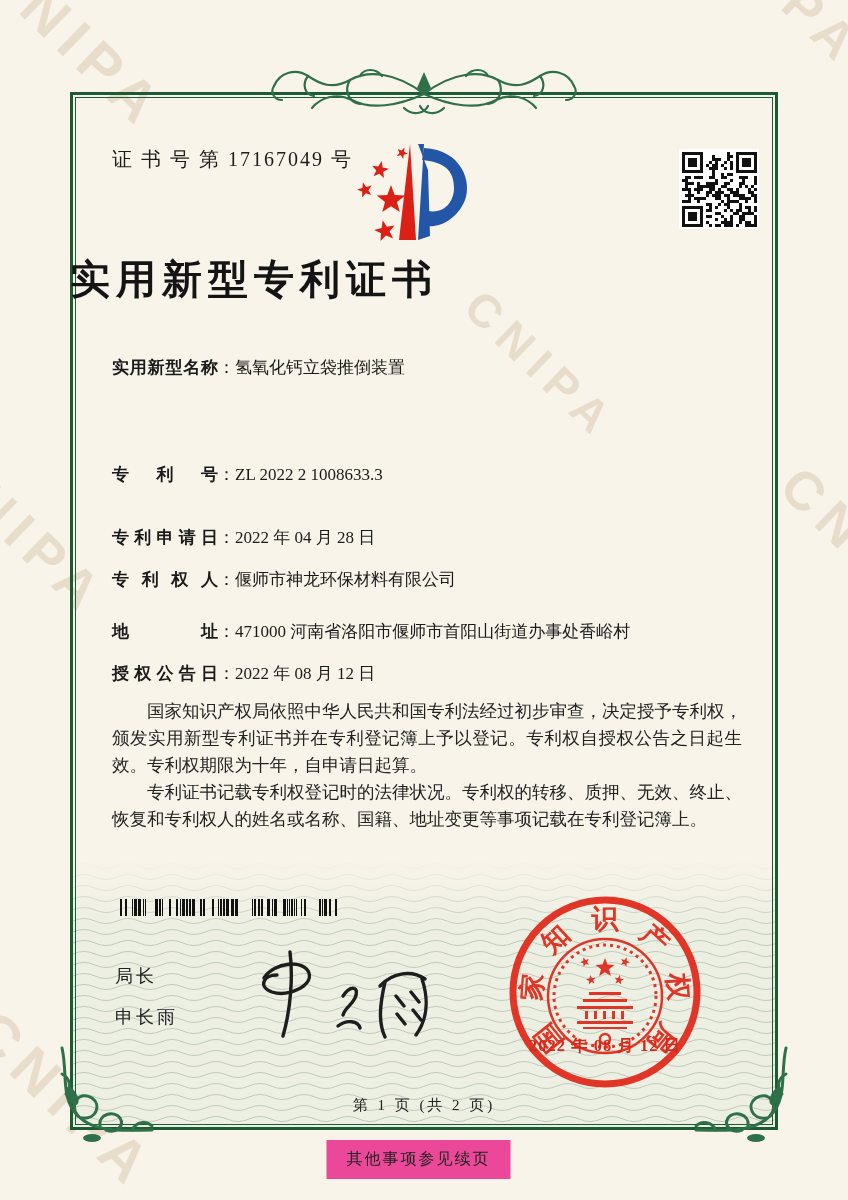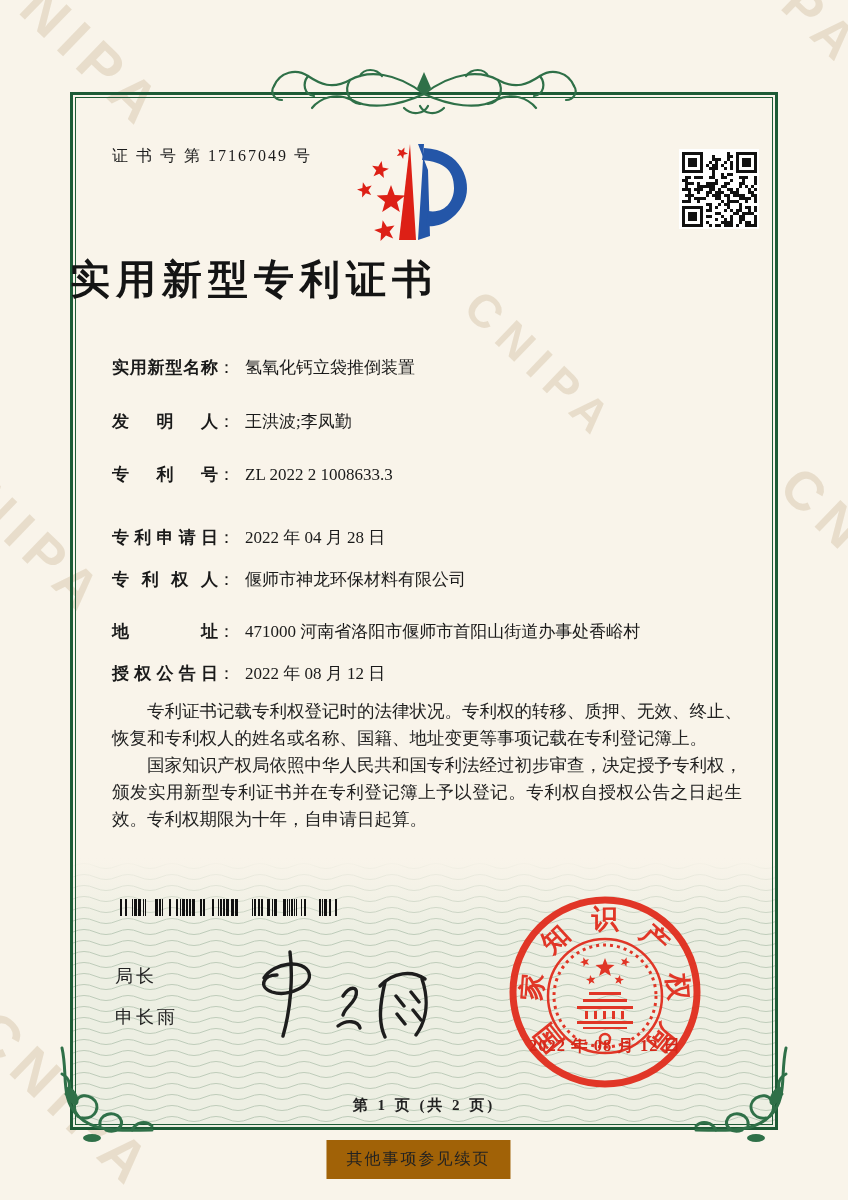--- a/index.html
+++ b/index.html
@@ -15,54 +15,54 @@
   
   .waveband{position:absolute;left:73px;top:858px;width:702px;height:270px;background:#edefe3;}
   .wavefade{position:absolute;left:73px;top:858px;width:702px;height:70px;
             background:linear-gradient(#f9f4ea,rgba(249,244,234,0));}
 
   
   .frame{position:absolute;left:70px;top:92px;width:708px;height:1038px;
          border:3px solid #1d5b36;box-sizing:border-box;}
   .frame-inner{position:absolute;left:2px;top:2px;right:2px;bottom:2px;border:1px solid #1d5b36;}
 
-  .certno{position:absolute;left:112px;top:146px;font-size:16px;letter-spacing:2px;color:#1c1c1c;}
+  .certno{position:absolute;left:112px;top:146px;font-size:20px;letter-spacing:2px;color:#1c1c1c;}
 
   .logo{position:absolute;left:352px;top:140px;}
   .qr{position:absolute;left:679px;top:149px;background:#fff;padding:2px;}
 
   .title{position:absolute;left:70px;top:252px;width:708px;text-align:left;
          font-size:40px;font-weight:bold;letter-spacing:6px;color:#141414;}
 
   .frow{position:absolute;left:112px;width:655px;font-size:17px;color:#1a1a1a;white-space:nowrap;}
   .flabel{display:inline-block;width:106px;text-align:justify;text-align-last:justify;font-weight:bold;}
   .fcolon{display:inline-block;}
-  .fvalue{margin-left:10px;}
+  .fvalue{}
   .gpair{position:absolute;left:338px;top:0;}
 
   .bodytext{position:absolute;left:112px;top:698px;width:630px;font-size:17.5px;
             line-height:27px;color:#222;text-align:justify;}
   .bodytext p{margin:0;text-indent:2em;}
 
   .barcode{position:absolute;left:120px;top:899px;}
 
   .signblock{position:absolute;left:115px;top:964px;font-size:18px;color:#222;
              font-family:Liberation Sans, sans-serif;letter-spacing:3px;}
   .signblock .line2{margin-top:17px;text-align:center;}
   .sig{position:absolute;left:246px;top:942px;}
 
   .seal{position:absolute;left:505px;top:892px;opacity:0.95;}
   .sealdate{position:absolute;left:505px;top:1035px;width:200px;text-align:center;
             font-size:16.5px;font-weight:bold;color:#d5281a;letter-spacing:1px;z-index:6;}
 
   .pagenum{position:absolute;left:70px;top:1096px;width:708px;text-align:center;
-           font-size:15px;letter-spacing:3px;color:#222;font-weight:bold;}
+           font-size:15px;letter-spacing:3px;color:#222;}
 
   .footnote{position:absolute;left:50%;top:1140px;transform:translateX(-53%);
-            background:#a16207;padding:9px 20px;font-size:16px;letter-spacing:2px;color:#222;}
+            background:#ec4899;padding:9px 20px;font-size:16px;letter-spacing:2px;color:#222;}
 
   .orn{position:absolute;z-index:4;}
   svg{display:block;}
 </style>
 </head>
 <body>
 
 <div class="paper">
 
   <span class="wm" style="left:-38px;top:6px;font-size:58px">CNIPA</span>
@@ -353,42 +353,39 @@
       <rect x="1" y="55" width="21" height="21" fill="#111"></rect>
       <rect x="4" y="58" width="15" height="15" fill="#fff"></rect>
       <rect x="7" y="61" width="9" height="9" fill="#111"></rect>
     </svg>
 
   <div class="title">实用新型专利证书</div>
 
   <div class="frow" style="top:356px">
     <span class="flabel">实用新型名称</span><span class="fcolon">：</span><span class="fvalue">氢氧化钙立袋推倒装置</span>
   </div>
-  <div class="frow" style="top:410px">
-    <span class="flabel">发明人</span><span class="fcolon">：</span><span class="fvalue">王洪波;李凤勤</span>
-  </div>
   <div class="frow" style="top:463px">
     <span class="flabel">专利号</span><span class="fcolon">：</span><span class="fvalue">ZL 2022 2 1008633.3</span>
   </div>
   <div class="frow" style="top:526px">
     <span class="flabel">专利申请日</span><span class="fcolon">：</span><span class="fvalue">2022 年 04 月 28 日</span>
   </div>
   <div class="frow" style="top:568px">
     <span class="flabel">专利权人</span><span class="fcolon">：</span><span class="fvalue">偃师市神龙环保材料有限公司</span>
   </div>
   <div class="frow" style="top:620px">
     <span class="flabel">地址</span><span class="fcolon">：</span><span class="fvalue">471000  河南省洛阳市偃师市首阳山街道办事处香峪村</span>
   </div>
   <div class="frow" style="top:662px">
     <span class="flabel">授权公告日</span><span class="fcolon">：</span><span class="fvalue">2022 年 08 月 12 日</span>
   </div>
 
   <div class="bodytext">
+    <p>国家知识产权局依照中华人民共和国专利法经过初步审查，决定授予专利权，颁发实用新型专利证书并在专利登记簿上予以登记。专利权自授权公告之日起生效。专利权期限为十年，自申请日起算。</p>
     <p>专利证书记载专利权登记时的法律状况。专利权的转移、质押、无效、终止、恢复和专利权人的姓名或名称、国籍、地址变更等事项记载在专利登记簿上。</p>
-    <p>国家知识产权局依照中华人民共和国专利法经过初步审查，决定授予专利权，颁发实用新型专利证书并在专利登记簿上予以登记。专利权自授权公告之日起生效。专利权期限为十年，自申请日起算。</p>
   </div>
 
   <svg id="barcode" class="barcode" width="218" height="17" viewBox="0 0 218 17">
       <rect x="0" y="0" width="2" height="17" fill="#111"></rect>
       <rect x="5" y="0" width="2" height="17" fill="#111"></rect>
       <rect x="12" y="0" width="1" height="17" fill="#111"></rect>
       <rect x="14" y="0" width="3" height="17" fill="#111"></rect>
       <rect x="18" y="0" width="3" height="17" fill="#111"></rect>
       <rect x="23" y="0" width="1" height="17" fill="#111"></rect>
       <rect x="25" y="0" width="1" height="17" fill="#111"></rect>

